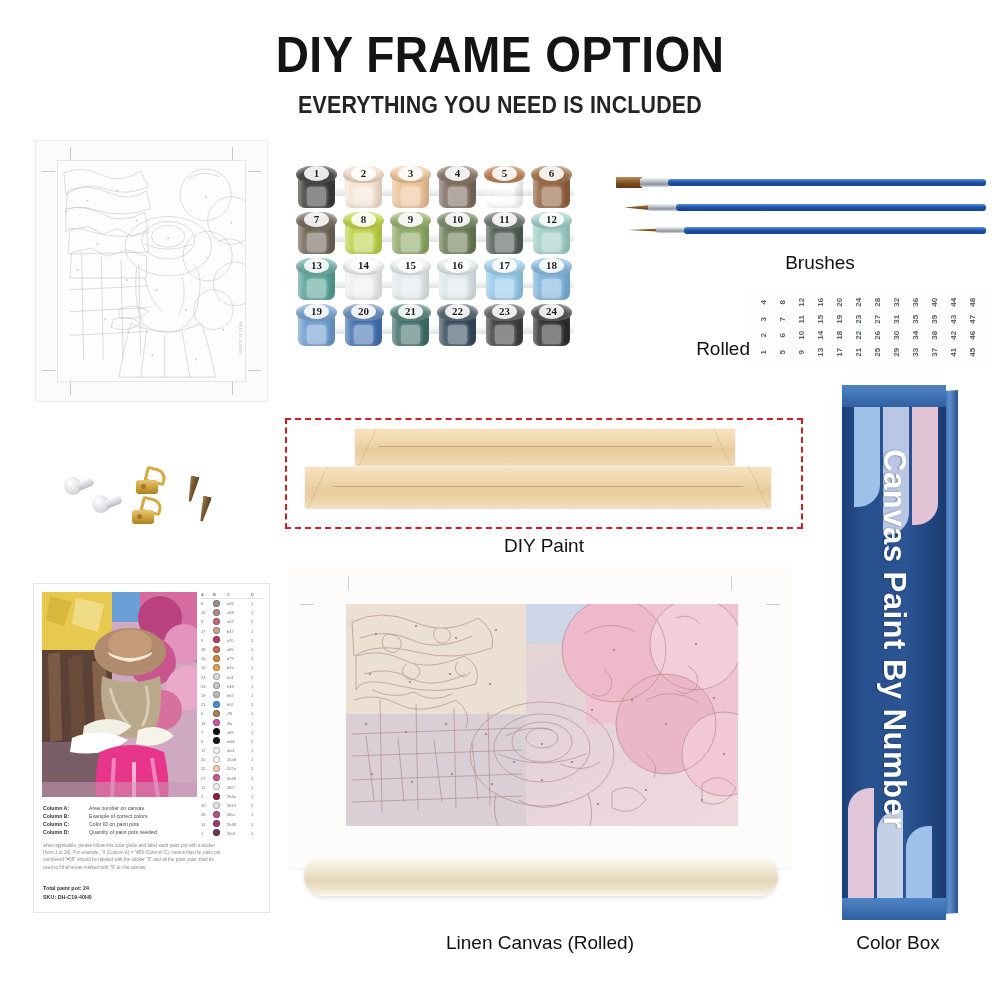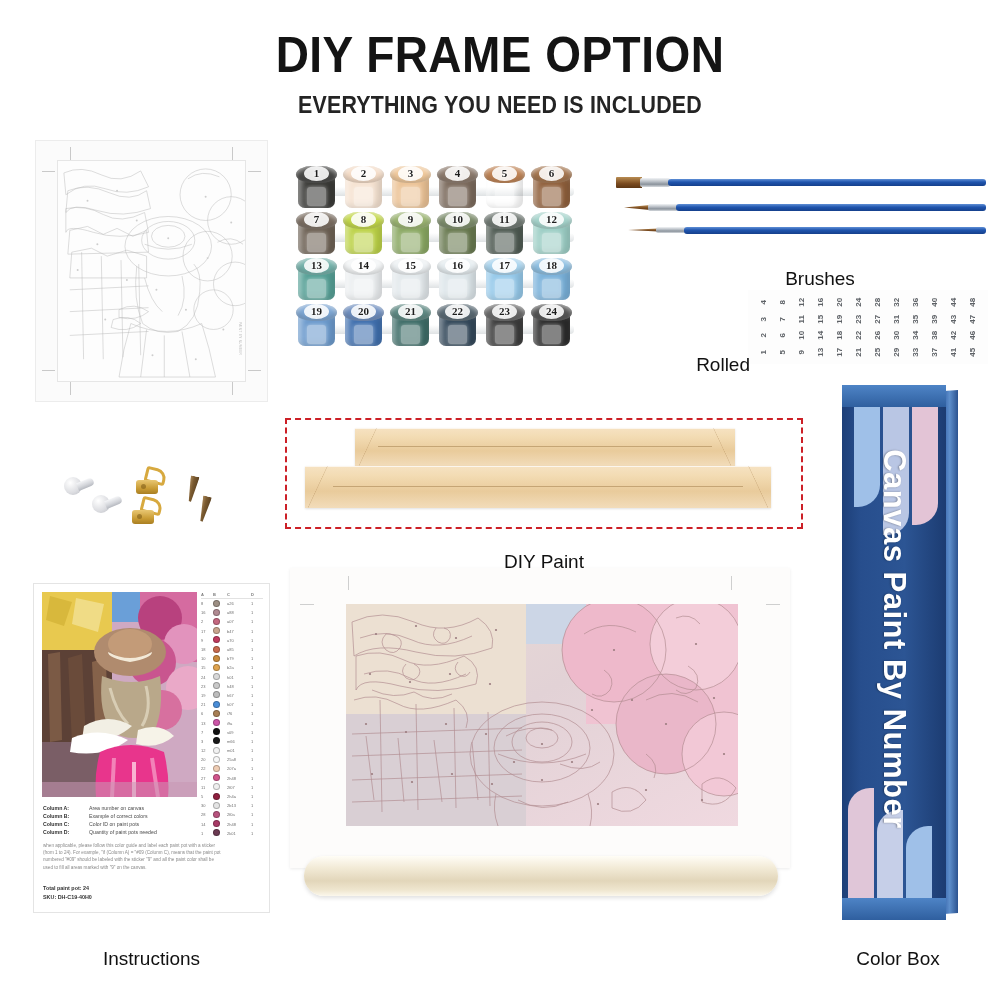--- a/index.html
+++ b/index.html
@@ -26,21 +26,20 @@
     font-size: 23px; font-weight: 700; letter-spacing: 0.2px;
     color: #242424;
     transform: scaleX(0.93); transform-origin: center top;
   }
 
   
   .caption {
     position: absolute; text-align: center;
     font-size: 19px; color: #111; white-space: nowrap;
     font-family: "Liberation Sans", sans-serif;
-    margin-top: 16px;
   }
 
   
   #ref-paper {
     position: absolute; left: 35px; top: 140px; width: 233px; height: 262px;
     background: #fbfbfb; border: 1px solid #ececec;
   }
   .crop-mark { position: absolute; background: #c9c9c9; }
   .cm-v { width: 1px; height: 13px; }
   .cm-h { height: 1px; width: 13px; }
@@ -863,21 +862,20 @@
       <div>
         <span>Total paint pot:</span>
         <span>24</span>
       </div>
       <div>
         <span>SKU:</span>
         <span>DH-C19-40H0</span>
       </div>
     </div>
   </div>
-  <div class="caption" style="left:33px; top:932px; width:237px;">Instructions</div>
 
   <div id="canvas-wrap">
     <div id="canvas-sheet">
       <div class="c-mark" style="left:58px;  top:8px;  width:1px; height:14px;"></div>
       <div class="c-mark" style="right:58px; top:8px;  width:1px; height:14px;"></div>
       <div class="c-mark" style="left:10px;  top:36px; width:14px; height:1px;"></div>
       <div class="c-mark" style="right:10px; top:36px; width:14px; height:1px;"></div>
 
       <div id="canvas-art">
         <svg viewBox="0 0 392 222" preserveAspectRatio="none">
@@ -983,20 +981,21 @@
             <circle cx="368" cy="94" r="1.1"></circle>
               <circle cx="300" cy="186" r="1.1"></circle>
             <circle cx="356" cy="196" r="1.1"></circle>
               <circle cx="252" cy="200" r="1.1"></circle>
           </g>
         </svg>
       </div>
     </div>
     <div id="canvas-roll"></div>
   </div>
+  <div class="caption" style="left:290px; top:932px; width:500px;">Linen Canvas (Rolled)</div>
 
   <div id="giftbox">
     <div id="gb-side"></div>
     <div id="gb-front">
       <div class="gb-cap" style="top:0;   left:0;"></div>
       <div class="gb-cap" style="bottom:0;left:0;"></div>
 
       <div class="gb-stripe" style="left:12px; top:22px; height:100px; background:#9fc0e8;"></div>
       <div class="gb-stripe" style="left:41px; top:22px; height:128px; background:#b9c6e4;"></div>
       <div class="gb-stripe" style="left:70px; top:22px; height:118px; background:#e3c4d6;"></div>

